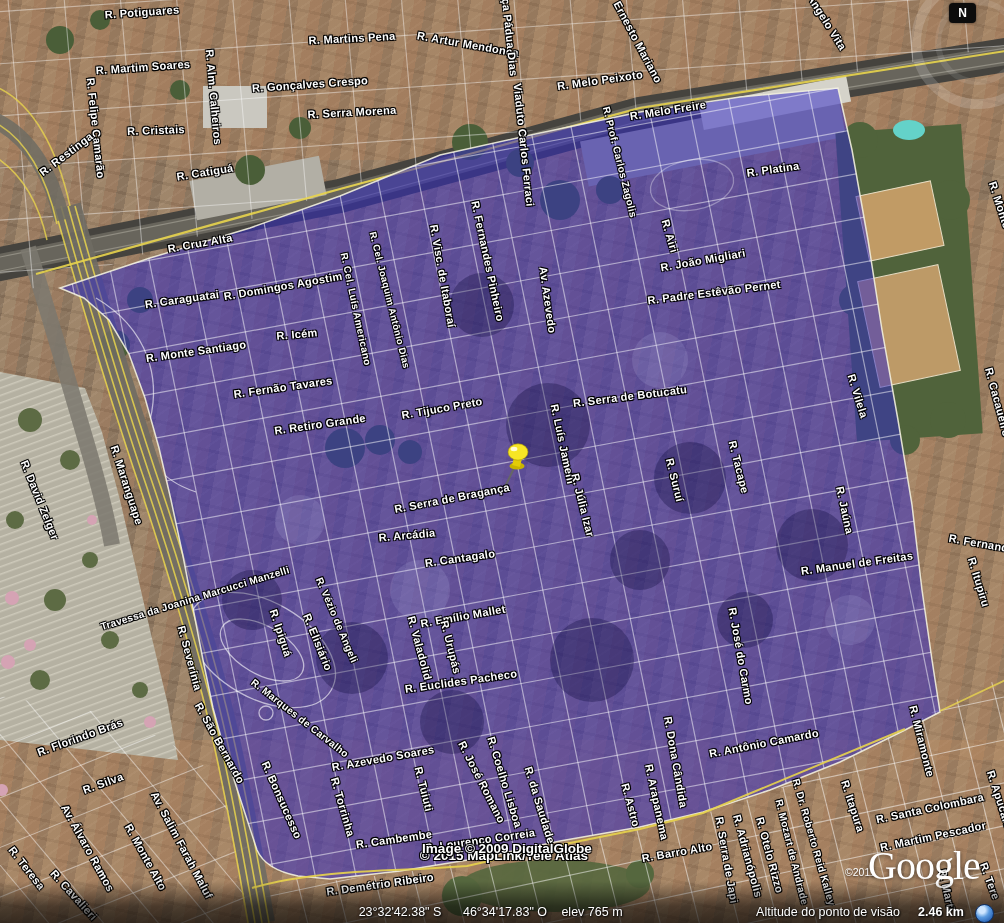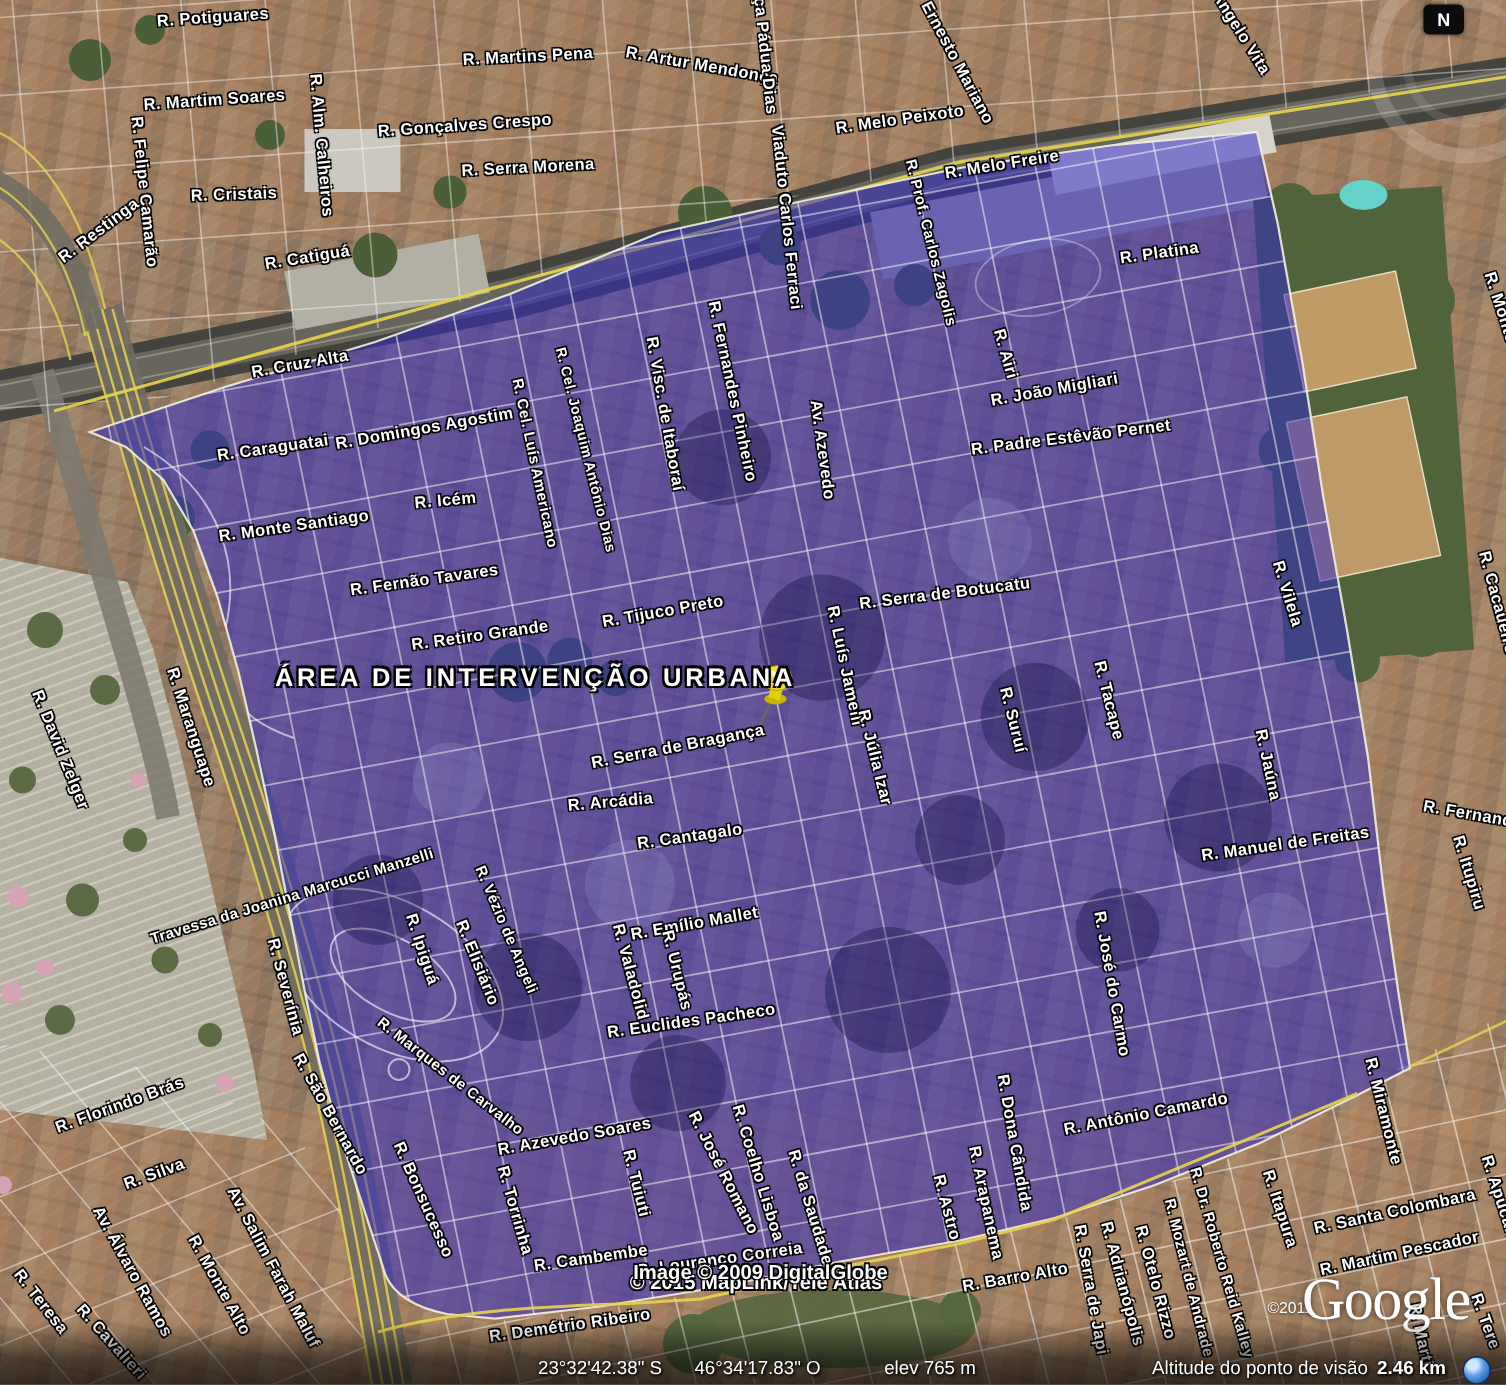--- a/index.html
+++ b/index.html
@@ -818,33 +818,32 @@
       <div class="street-label" style="left: 792px; top: 852px; font-size: 10px; transform: translate(-50%, -50%) rotate(76deg);">R. Mozart de Andrade</div>
       <div class="street-label" style="left: 814px; top: 842px; font-size: 10px; transform: translate(-50%, -50%) rotate(74deg);">R. Dr. Roberto Reid Kalley</div>
       <div class="street-label" style="left: 853px; top: 806px; transform: translate(-50%, -50%) rotate(72deg);">R. Itapura</div>
       <div class="street-label" style="left: 676px; top: 762px; transform: translate(-50%, -50%) rotate(80deg);">R. Dona Cândida</div>
       <div class="street-label" style="left: 657px; top: 802px; transform: translate(-50%, -50%) rotate(78deg);">R. Arapanema</div>
       <div class="street-label" style="left: 631px; top: 805px; transform: translate(-50%, -50%) rotate(75deg);">R. Astro</div>
       <div class="street-label" style="left: 741px; top: 656px; transform: translate(-50%, -50%) rotate(80deg);">R. José do Carmo</div>
       <div class="street-label" style="left: 764px; top: 743px; transform: translate(-50%, -50%) rotate(-11deg);">R. Antônio Camardo</div>
     </div>
 
-  <div id="area-label">ÁREA DE INTERVENÇÃO URBANA</div>
 
   <div class="map-credit" style="left:504px;top:855px;">© 2015 MapLink/Tele Atlas</div>
   <div class="map-credit" style="left:507px;top:848px;">Image © 2009 DigitalGlobe</div>
 
   <span id="logo-copyright">©2011</span>
   <span id="google-logo">Google</span>
 
   <div id="compass">
     <span>N</span>
   </div>
 
   <div id="bottom-bar"></div>
   <div class="status-item" style="left:400px;top:912px;">23°32'42.38" S</div>
   <div class="status-item" style="left:505px;top:912px;">46°34'17.83" O</div>
-  <div class="status-item" style="left:592px;top:912px;margin-left:28px;">elev  765 m</div>
-  <div class="status-item" style="left:828px;top:912px;margin-left:12px;">Altitude do ponto de visão</div>
+  <div class="status-item" style="left:592px;top:912px;">elev  765 m</div>
+  <div class="status-item" style="left:828px;top:912px;">Altitude do ponto de visão</div>
   <div class="status-item" style="left:941px;top:912px;font-weight:bold;">2.46 km</div>
   <div id="stream-icon"></div>
 
 </div>
 
 </body></html>

